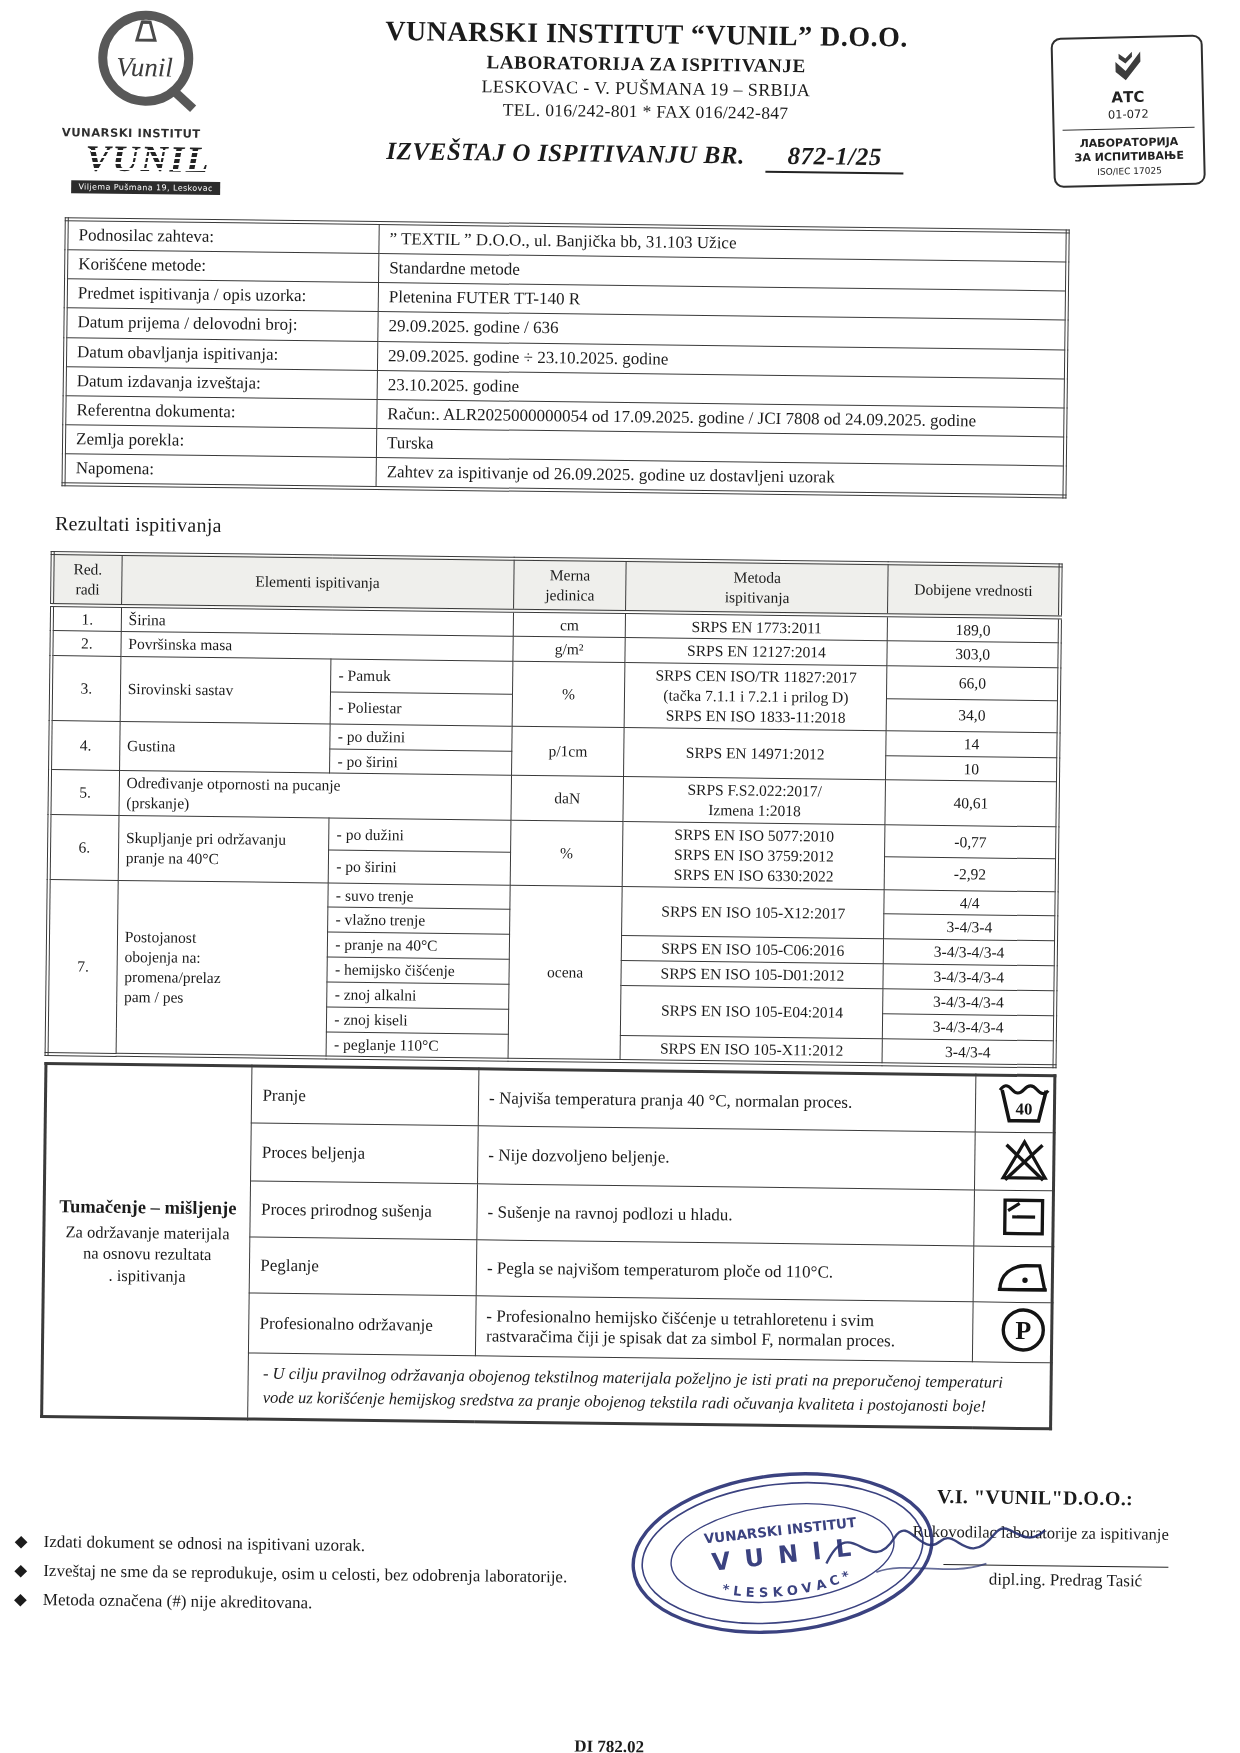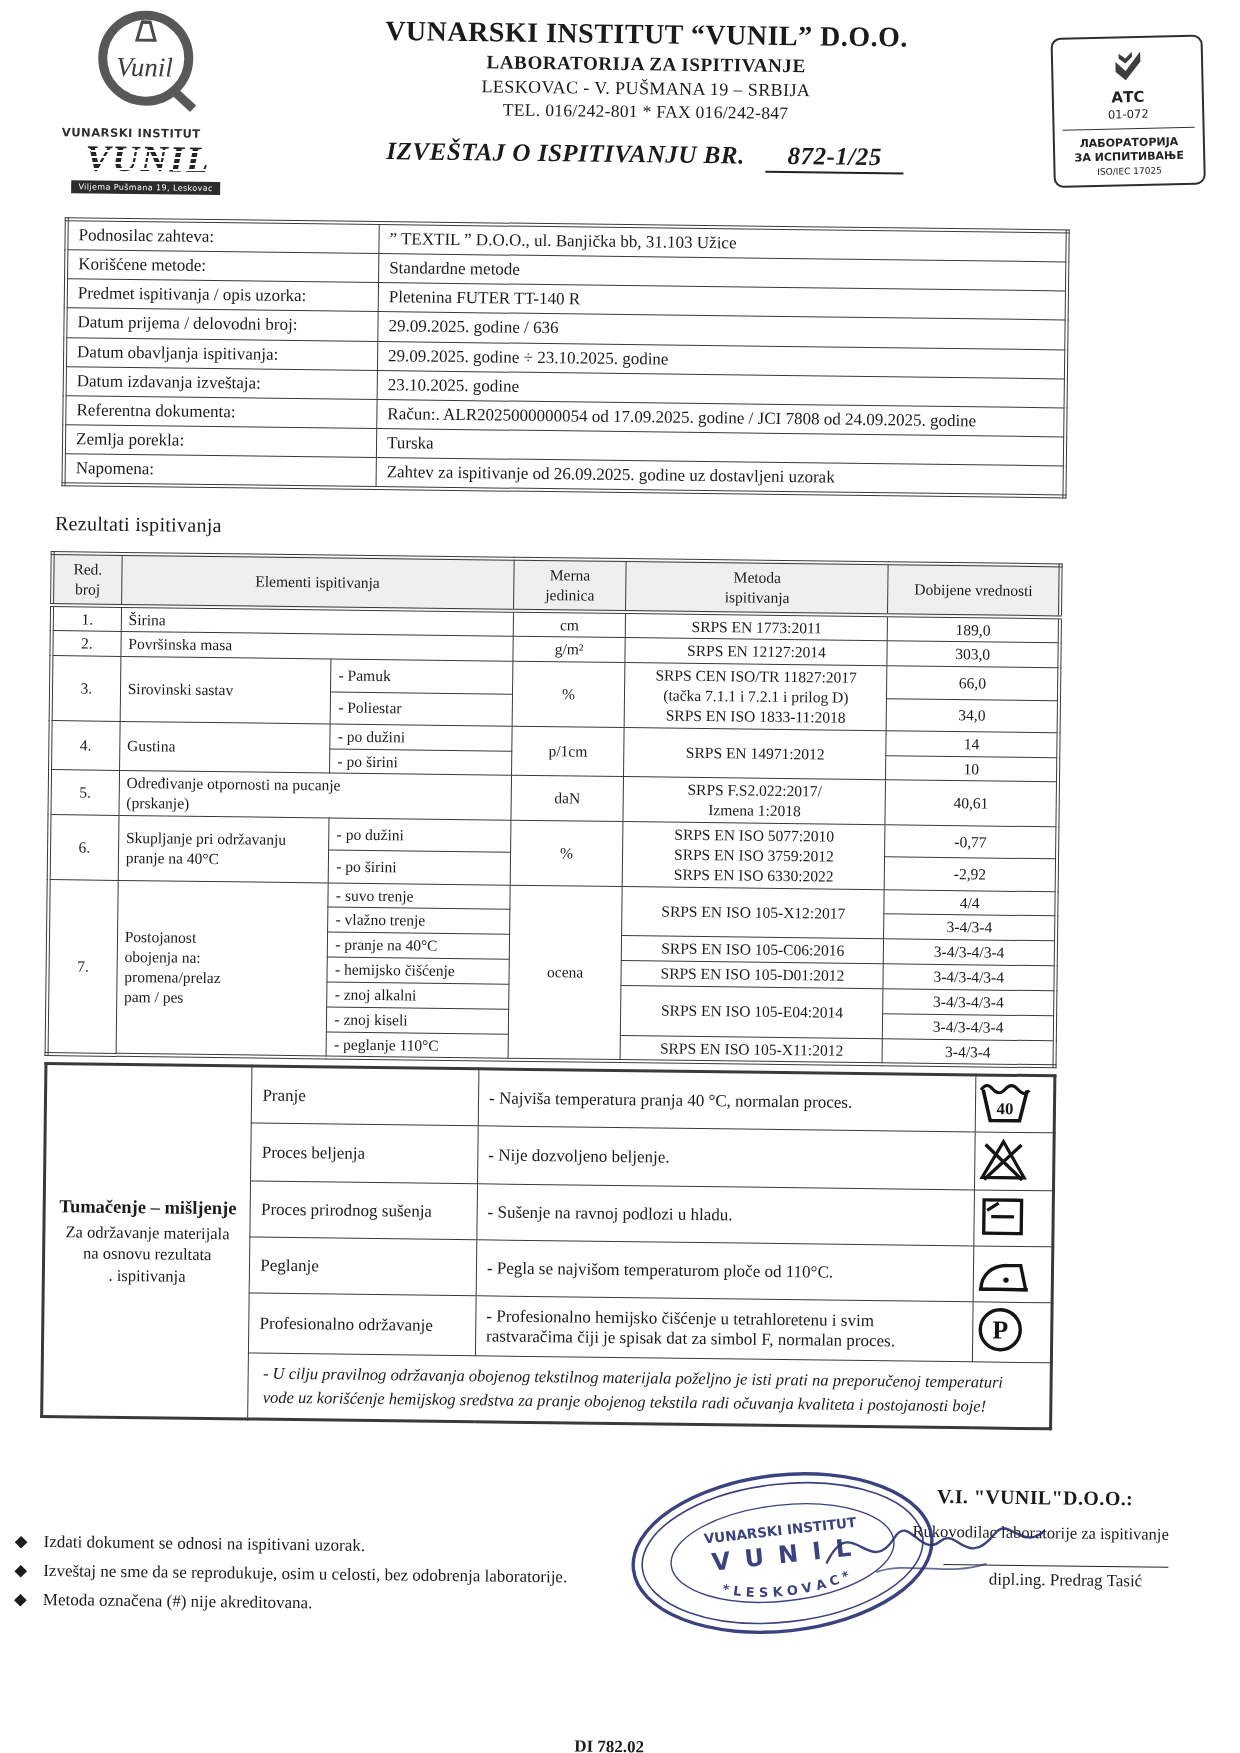--- a/index.html
+++ b/index.html
@@ -56,21 +56,21 @@
   .results .c-val{width:168px;text-align:center;}
 
   
   .interp{width:1012px;margin:6px 0 0 2px;border:3px solid #3a3a3a;}
   .interp td{border:1.6px solid #3a3a3a;font-size:17px;padding:6px 10px;vertical-align:middle;}
   .interp .t-left{width:190px;text-align:center;vertical-align:middle;}
   .interp .t-title{font-size:18.5px;font-weight:bold;}
   .interp .t-sub{font-size:16.5px;margin-top:4px;line-height:1.3;}
   .interp .t-label{width:212px;font-size:17px;}
   .interp .t-text{width:498px;font-size:17px;}
-  .interp .t-sym{width:72px;text-align:left;padding:3px;}
+  .interp .t-sym{width:72px;text-align:right;padding:3px;}
   .interp .t-note{font-style:italic;font-size:16.5px;line-height:1.45;padding:8px 14px;}
 
   
   .footer{position:relative;height:238px;margin-top:56px;}
   .sig-block{position:absolute;right:14px;top:0;width:420px;text-align:center;}
   .sig-company{font-size:20px;font-weight:bold;letter-spacing:.4px;text-align:right;padding-right:40px;}
   .sig-role{font-size:16.5px;margin-top:14px;text-align:right;padding-right:4px;}
   .sig-line{border-bottom:1.8px solid #222;width:225px;margin:22px 4px 0 auto;}
   .sig-name{font-size:17px;margin-top:4px;text-align:right;padding-right:30px;}
   .stamp{position:absolute;left:590px;top:-12px;transform:rotate(-7deg);opacity:.92;}
@@ -172,21 +172,21 @@
         </tr>
   </tbody>
     </table>
 
   <div class="res-heading">Rezultati ispitivanja</div>
 
   <table class="results">
     <tbody>
         <tr>
       <th class="c-num pre">Red.
-broj</th>
+radi</th>
       <th colspan="2">Elementi ispitivanja</th>
       <th class="c-unit pre">Merna
 jedinica</th>
       <th class="c-meth pre">Metoda
 ispitivanja</th>
       <th class="c-val">Dobijene vrednosti</th>
     </tr>
     <tr>
       <td class="c-num">1.</td>
       <td class="c-elem" colspan="2">Širina</td>

